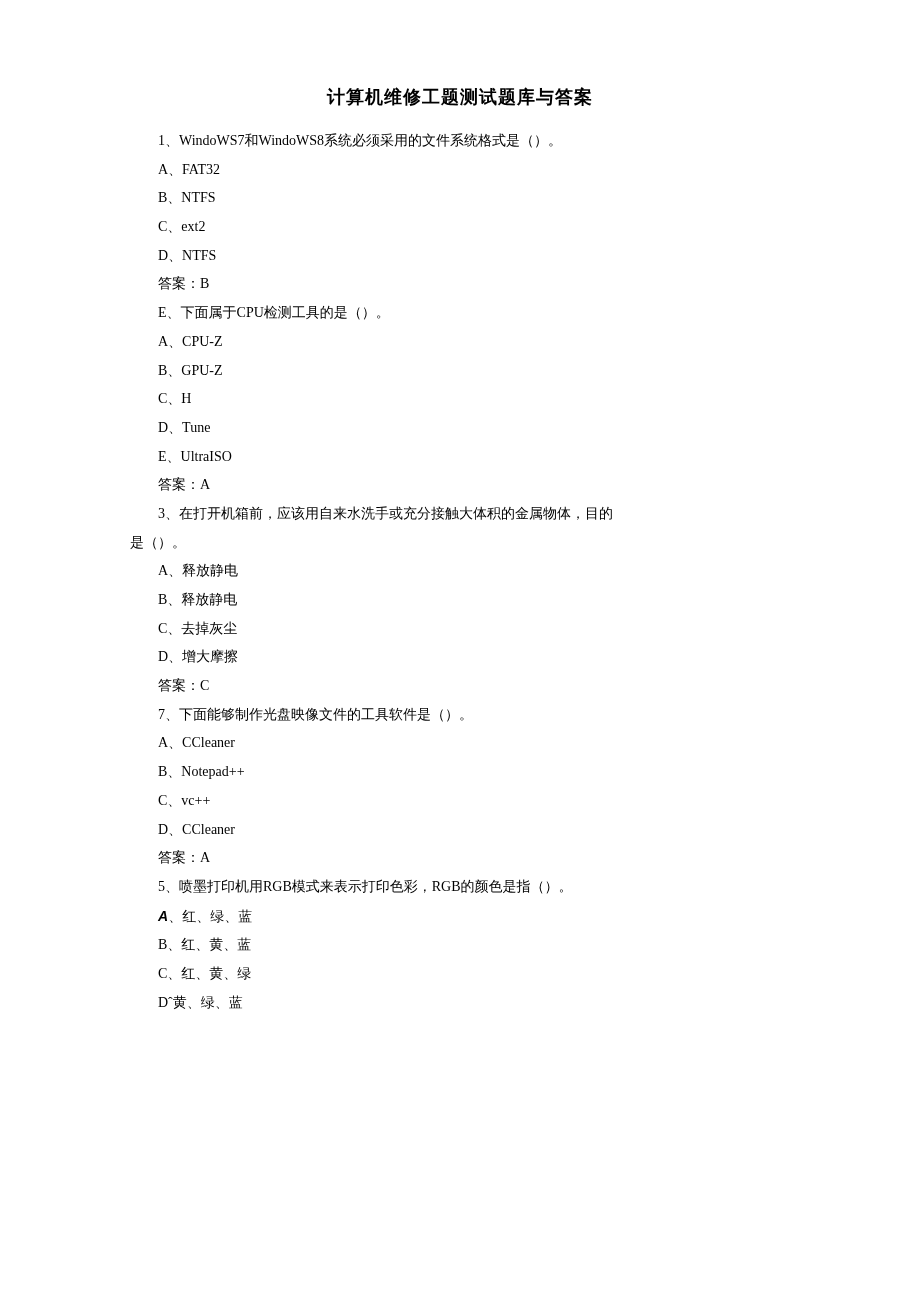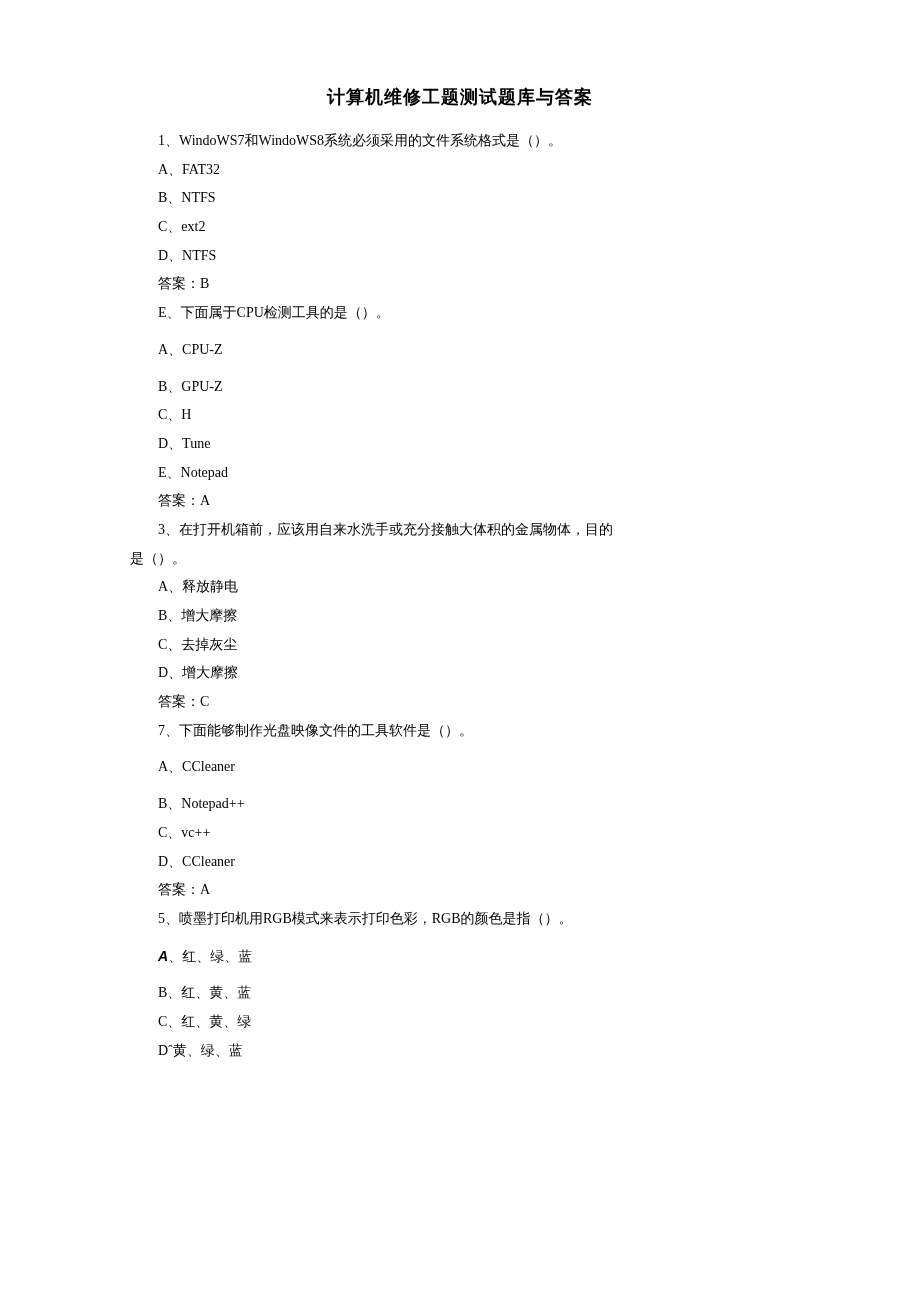--- a/index.html
+++ b/index.html
@@ -25,21 +25,20 @@
     .line {
       font-size: 14px;
       line-height: 2.05;
       text-indent: 2em;
       font-family: "SimSun", "宋体", serif;
     }
     .line.no-indent {
       text-indent: 0;
     }
     .line.extra-gap {
-      margin-top: 8px;
     }
     .italic-a {
       font-style: italic;
       font-weight: bold;
       font-family: Arial, sans-serif;
     }
   </style>
 </head>
 <body>
 
@@ -50,27 +49,27 @@
 <div class="line">B、NTFS</div>
 <div class="line">C、ext2</div>
 <div class="line">D、NTFS</div>
 <div class="line">答案：B</div>
 
 <div class="line">E、下面属于CPU检测工具的是（）。</div>
 <div class="line extra-gap">A、CPU-Z</div>
 <div class="line extra-gap">B、GPU-Z</div>
 <div class="line">C、H</div>
 <div class="line">D、Tune</div>
-<div class="line">E、Notepad</div>
+<div class="line">E、UltraISO</div>
 <div class="line">答案：A</div>
 
 <div class="line">3、在打开机箱前，应该用自来水洗手或充分接触大体积的金属物体，目的</div>
 <div class="line no-indent">是（）。</div>
 <div class="line">A、释放静电</div>
-<div class="line">B、增大摩擦</div>
+<div class="line">B、释放静电</div>
 <div class="line">C、去掉灰尘</div>
 <div class="line">D、增大摩擦</div>
 <div class="line">答案：C</div>
 
 <div class="line">7、下面能够制作光盘映像文件的工具软件是（）。</div>
 <div class="line extra-gap">A、CCleaner</div>
 <div class="line extra-gap">B、Notepad++</div>
 <div class="line">C、vc++</div>
 <div class="line">D、CCleaner</div>
 <div class="line">答案：A</div>

